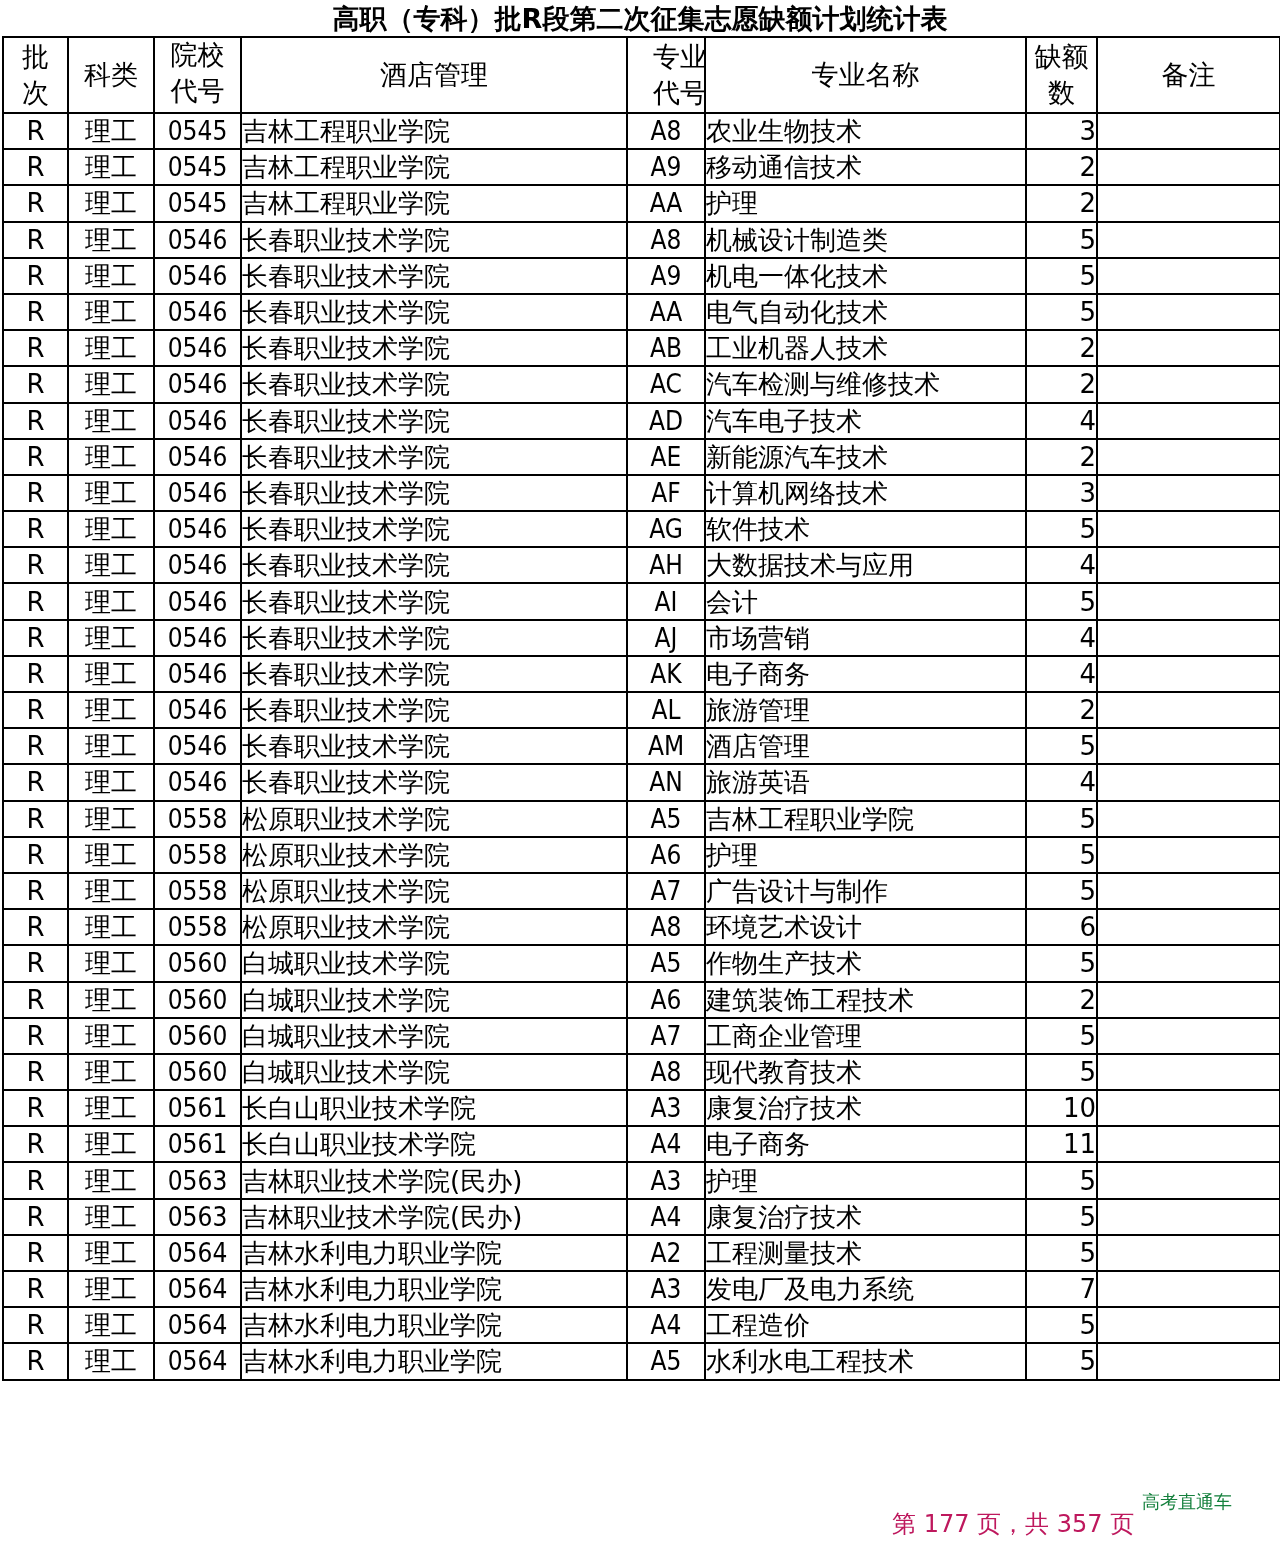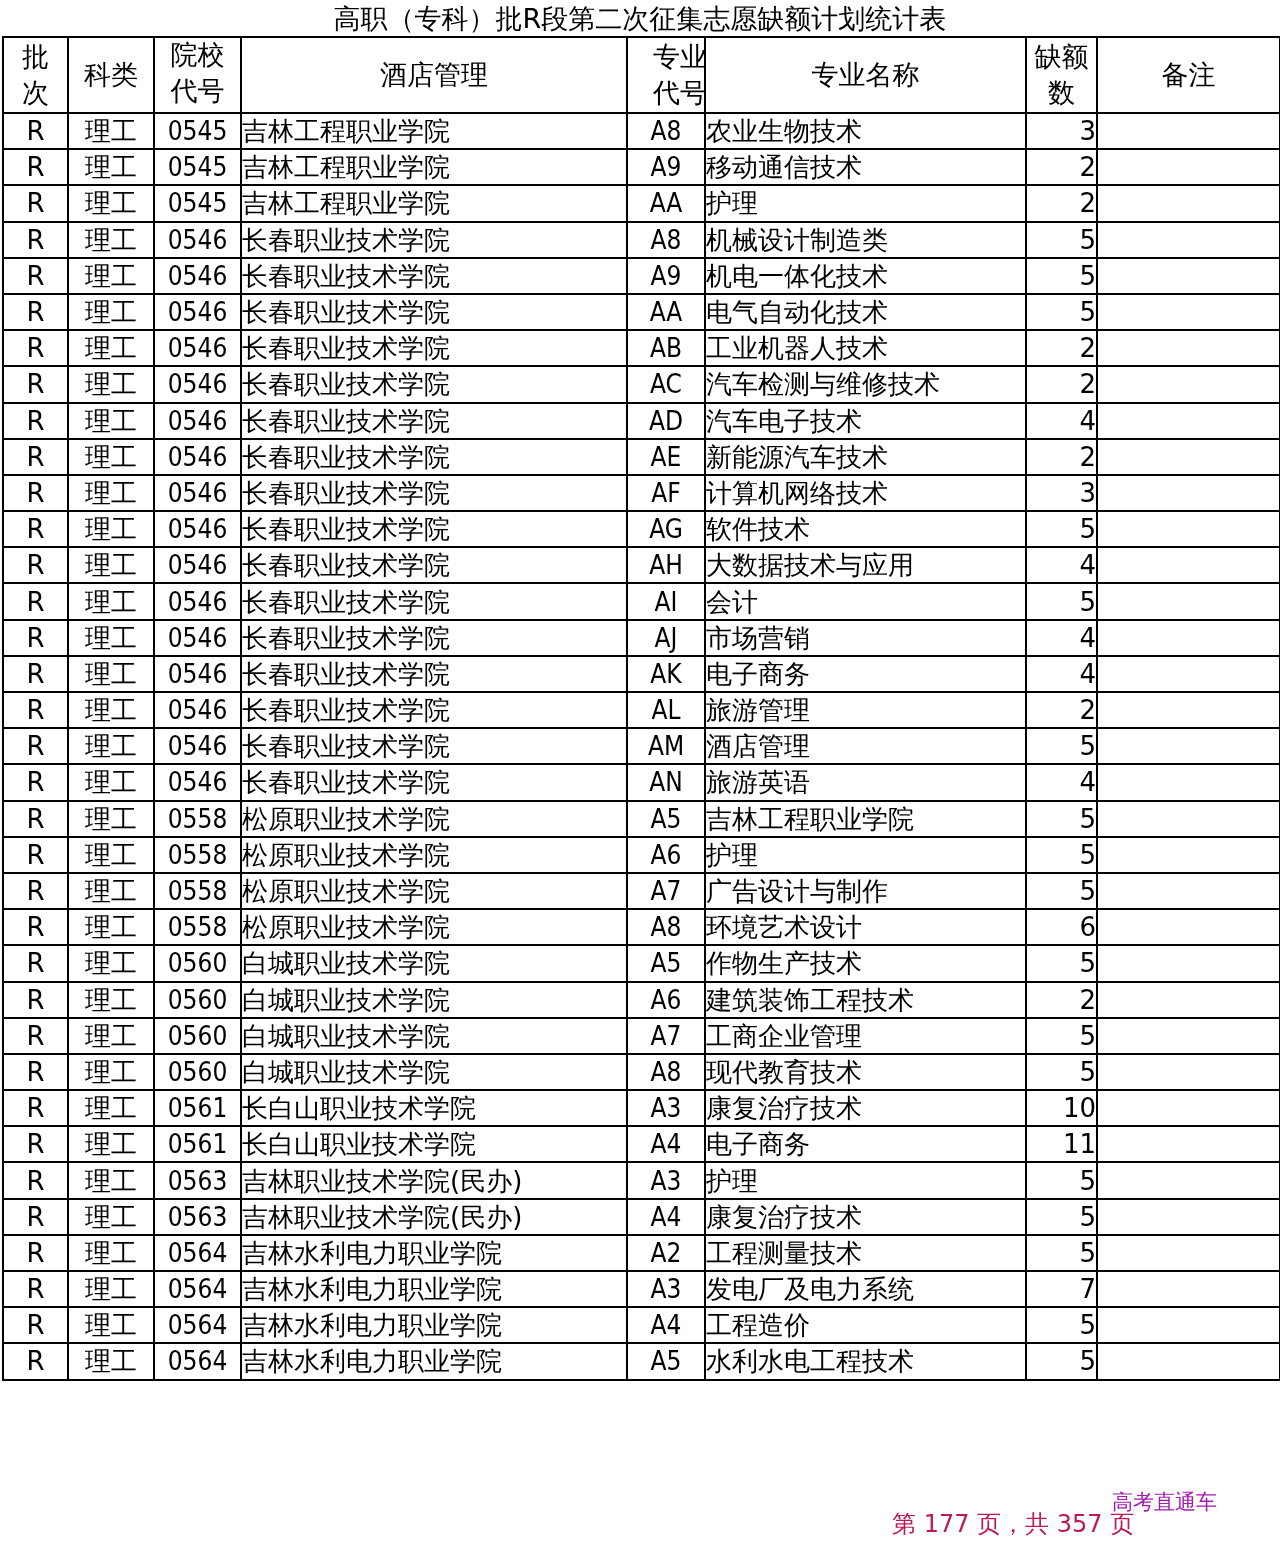--- a/index.html
+++ b/index.html
@@ -1,31 +1,31 @@
 <!DOCTYPE html>
 <html><head>
 <meta charset="utf-8">
 <style>
   html, body { margin: 0; padding: 0; background: #ffffff; }
   body { width: 1280px; height: 1543px; position: relative; overflow: hidden;
          font-family: "DejaVu Sans", "Liberation Sans", sans-serif; color: #000; }
   .title { position: absolute; top: 2px; left: 0; width: 1280px; text-align: center;
-           font-size: 27px; font-weight: normal; line-height: 34px; letter-spacing: 0px; }
+           font-size: 27px; font-weight: bold; line-height: 34px; letter-spacing: 0px; }
   table.grid { position: absolute; top: 36px; left: 2px; border-collapse: collapse;
                table-layout: fixed; width: 1277px; }
   table.grid th, table.grid td { border: 2px solid #000; padding: 0; overflow: hidden; white-space: nowrap; }
   table.grid th { height: 74px; font-weight: normal; font-size: 27px; line-height: 34px; text-align: center; }
   table.grid td { height: 34.2px; font-size: 26px; line-height: 34px; }
   td.c { text-align: center; }
   td.l { text-align: left; padding-left: 5px; }
   td.r { text-align: right; padding-right: 4px; }
   td.code { font-family: "DejaVu Sans", sans-serif; font-size: 25px; transform: scaleX(0.9); }
   td.num { font-size: 26px; }
   .footer-page { position: absolute; top: 1508px; left: 892px; font-size: 24px; line-height: 32px; color: #be185d; }
-  .watermark { position: absolute; top: 1489px; left: 1112px; font-size: 21px; line-height: 26px; color: #a21caf; }
+  .watermark { position: absolute; top: 1489px; left: 1142px; font-size: 18px; line-height: 26px; color: #15803d; }
 </style>
 </head>
 <body>
 
 <div class="title">高职（专科）批R段第二次征集志愿缺额计划统计表</div>
 
 <table class="grid">
   <colgroup>
     <col style="width:65px">
     <col style="width:86px">

